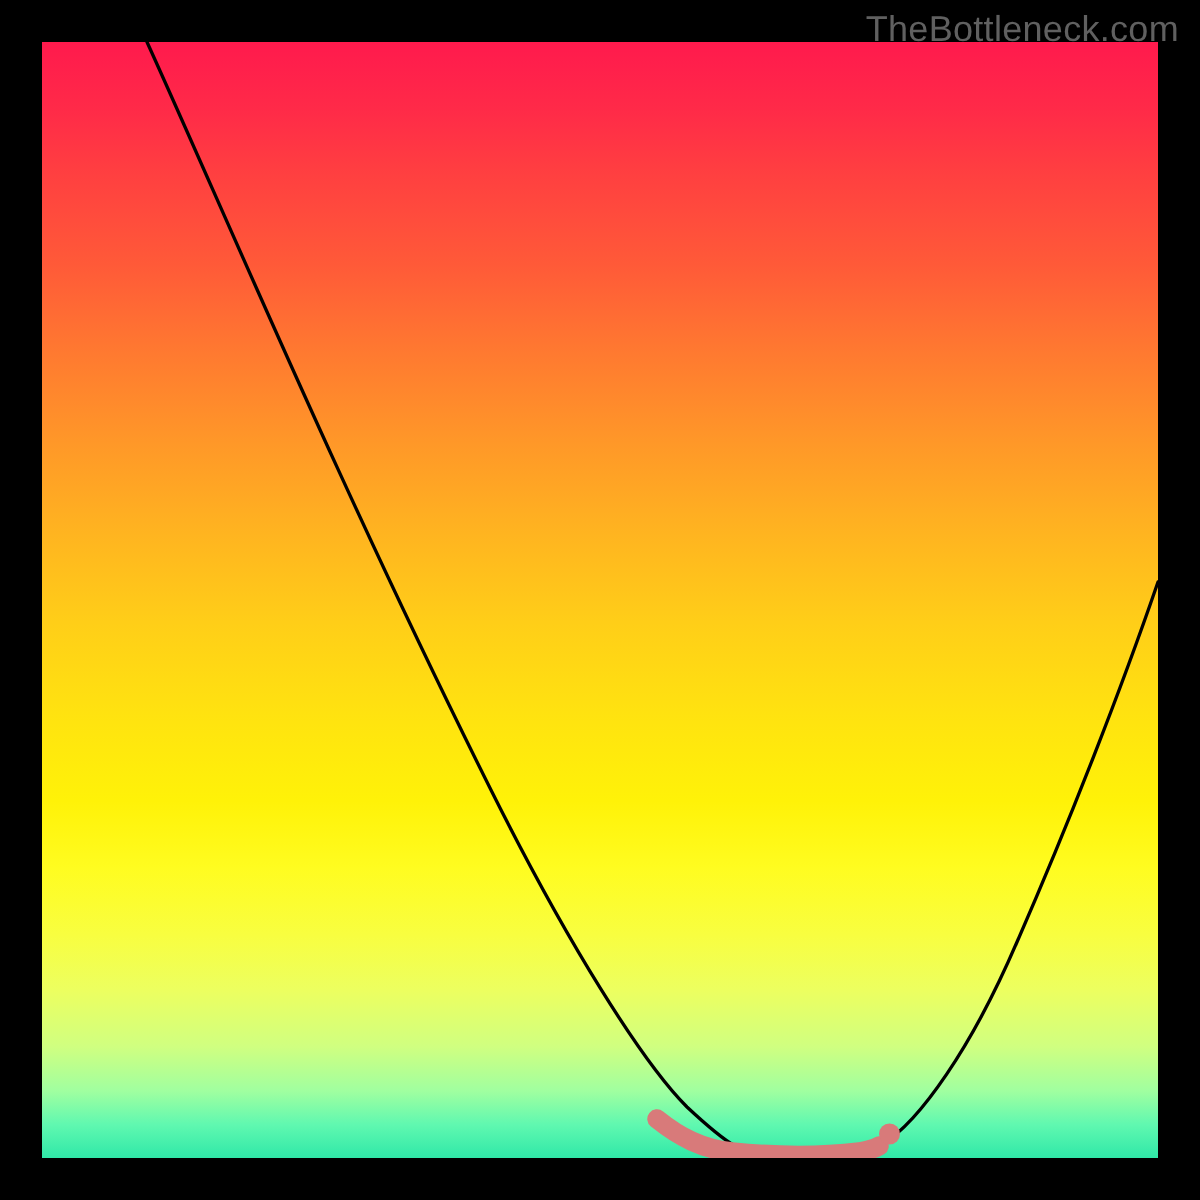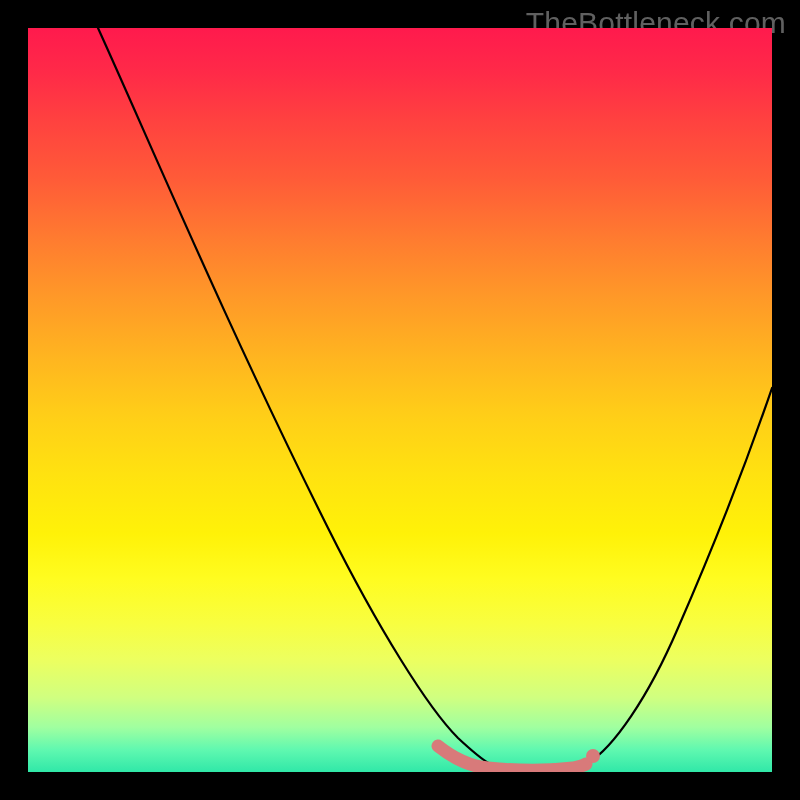--- a/index.html
+++ b/index.html
@@ -8,21 +8,21 @@
     position: relative;
     width: 800px;
     height: 800px;
     background: #000;
   }
   .watermark {
     position: absolute;
     top: 6px;
     right: 14px;
     font-family: Arial, Helvetica, sans-serif;
-    font-size: 30px;
+    font-size: 24px;
     color: #606060;
     letter-spacing: 0.2px;
     font-weight: 400;
   }
   .plot {
     position: absolute;
     left: 28px;
     top: 28px;
     width: 744px;
     height: 744px;

